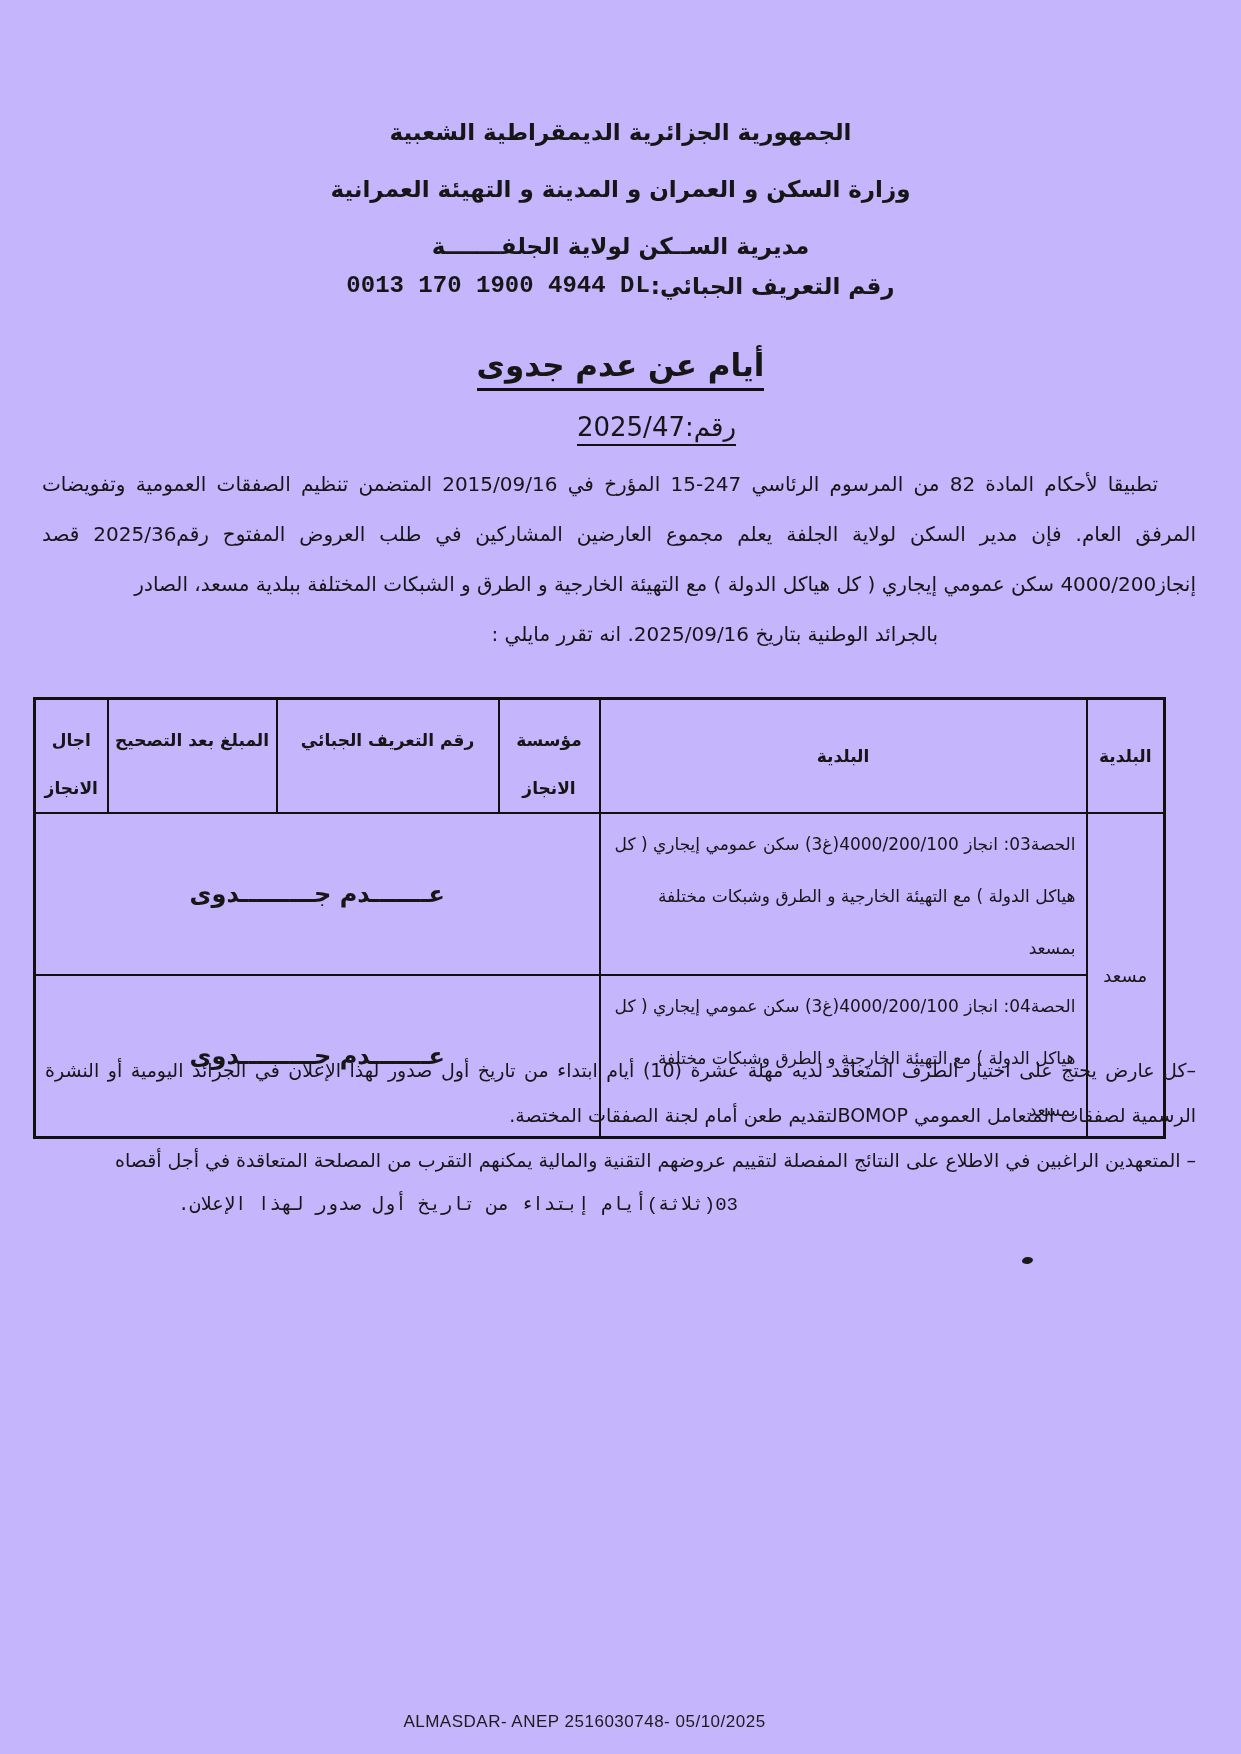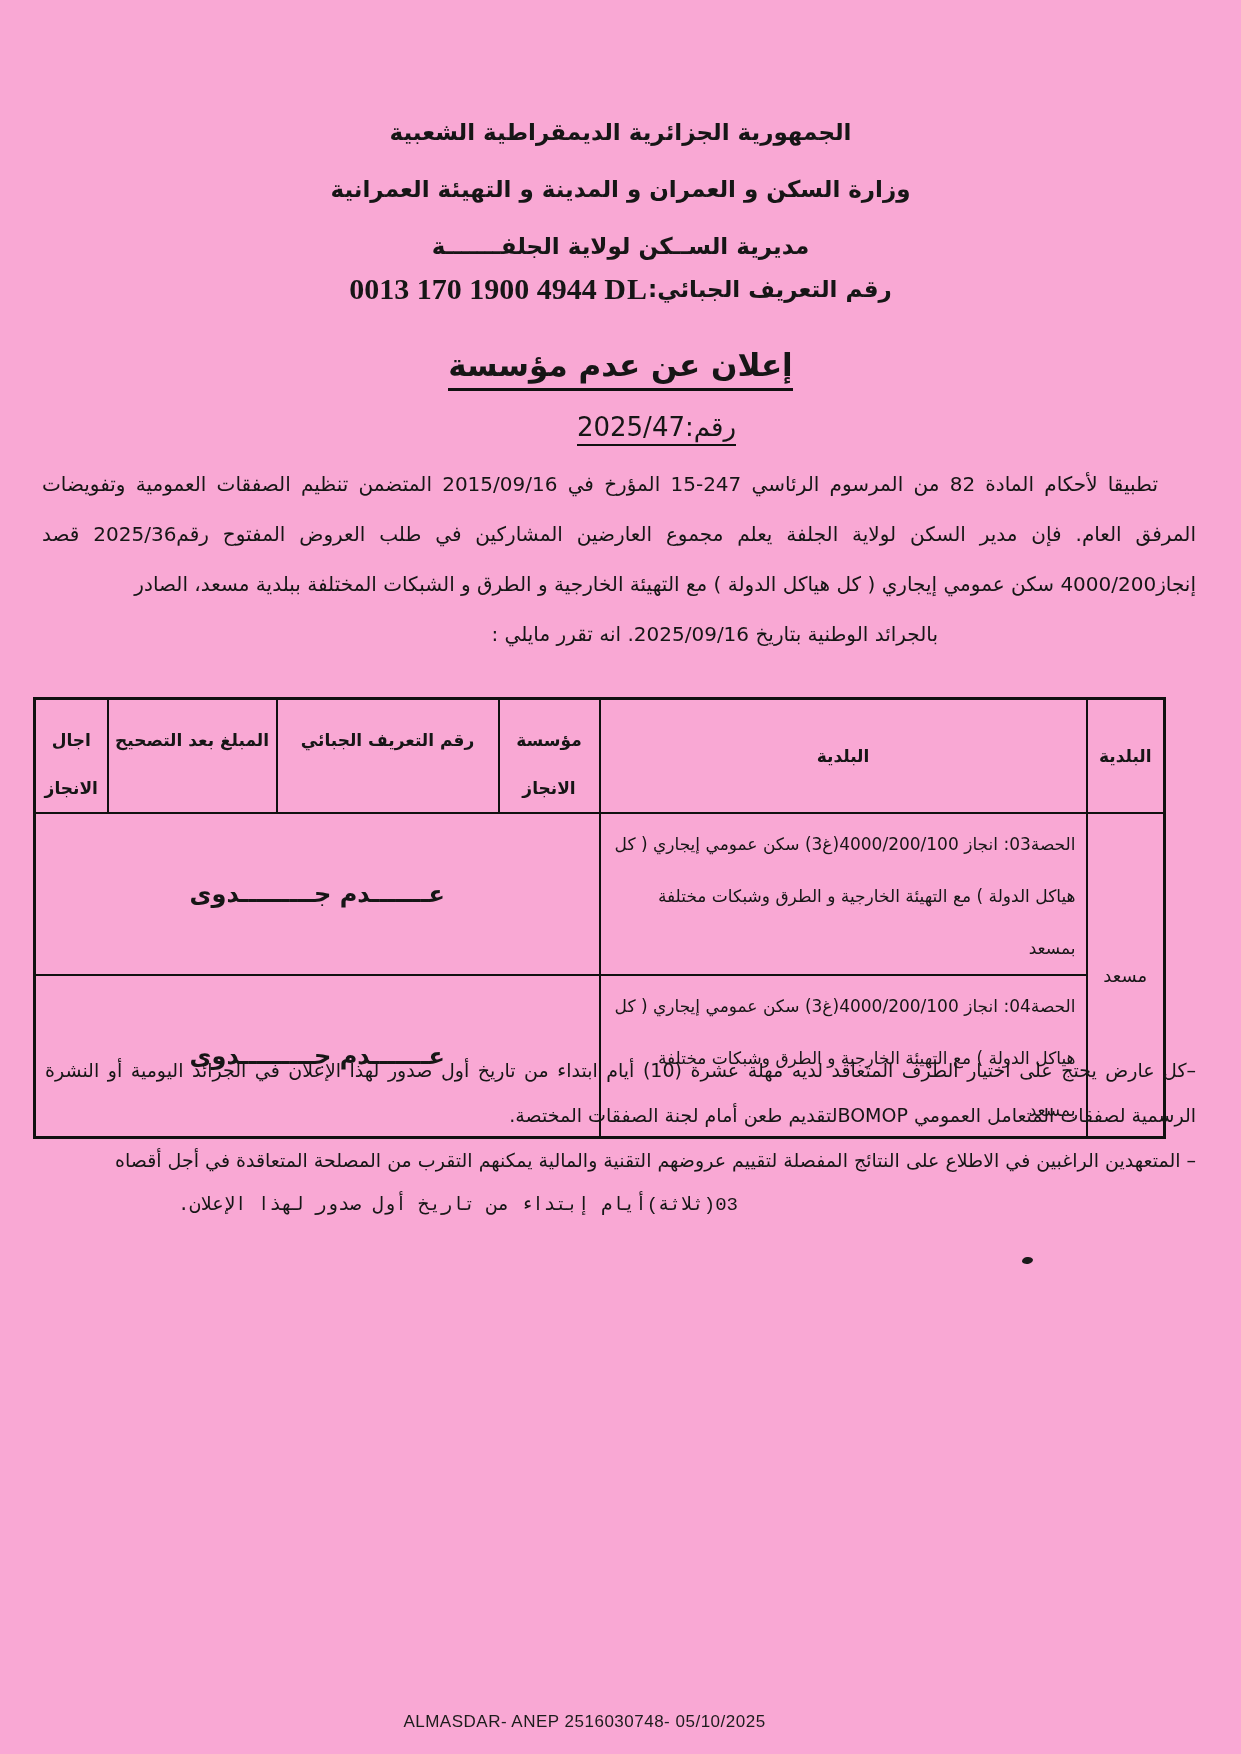--- a/index.html
+++ b/index.html
@@ -4,29 +4,29 @@
 <style>
   html,body{margin:0;padding:0;}
   body{
     width:1241px;height:1754px;
     background:#ffffff;
     font-family:"DejaVu Sans",sans-serif;
     color:#161616;
     position:relative;
     overflow:hidden;
   }
-  .page{position:absolute;inset:0;background:#f9a8d4;}
+  .page{position:absolute;inset:0;background:#c4b5fd;}
 
   
   .hdr{position:absolute;top:104px;left:0;width:100%;text-align:center;
        direction:rtl;font-weight:bold;font-size:23px;}
   .hline{line-height:57px;height:57px;}
   .tax-line{position:absolute;top:272px;left:0;width:100%;text-align:center;direction:rtl;}
   .tax-label{font-weight:bold;font-size:23px;vertical-align:middle;}
-  .tax-value{font-family:Liberation Serif, serif;font-weight:bold;font-size:30px;
+  .tax-value{font-family:Liberation Mono, monospace;font-weight:bold;font-size:24px;
              direction:ltr;unicode-bidi:embed;vertical-align:middle;letter-spacing:1px;}
 
   
   .title{position:absolute;top:347px;left:0;width:100%;text-align:center;direction:rtl;}
   .title span{font-weight:bold;font-size:31px;border-bottom:3px solid #111;padding-bottom:5px;}
   .refnum{position:absolute;top:412px;left:0;width:100%;text-align:center;direction:rtl;padding-left:36px;}
   .refnum span{font-size:26px;border-bottom:2px solid #111;padding-bottom:2px;}
 
   
   .intro{position:absolute;top:459px;right:45px;left:42px;direction:rtl;
@@ -72,21 +72,21 @@
   <div class="hdr">
     <div class="hline">الجمهورية الجزائرية الديمقراطية الشعبية</div>
     <div class="hline">وزارة السكن و العمران و المدينة و التهيئة العمرانية</div>
     <div class="hline">مديرية الســكن لولاية الجلفـــــــة</div>
   </div>
   <div class="tax-line">
     <span class="tax-label">رقم التعريف الجبائي:</span><span class="tax-value">0013 170 1900 4944 DL</span>
   </div>
 
   <div class="title">
-    <span>إعلان عن عدم مؤسسة</span>
+    <span>أيام عن عدم جدوى</span>
   </div>
   <div class="refnum">
     <span>رقم:2025/47</span>
   </div>
 
   <div class="intro">
     <div class="intro-body">تطبيقا لأحكام المادة 82 من المرسوم الرئاسي 247-15 المؤرخ في 2015/09/16 المتضمن تنظيم الصفقات العمومية وتفويضات المرفق العام. فإن مدير السكن لولاية الجلفة يعلم مجموع العارضين المشاركين في طلب العروض المفتوح رقم2025/36 قصد إنجاز4000/200 سكن عمومي إيجاري ( كل هياكل الدولة ) مع التهيئة الخارجية و الطرق و الشبكات المختلفة ببلدية مسعد، الصادر</div>
     <div class="intro-closing">بالجرائد الوطنية بتاريخ 2025/09/16. انه تقرر مايلي :</div>
   </div>
 

